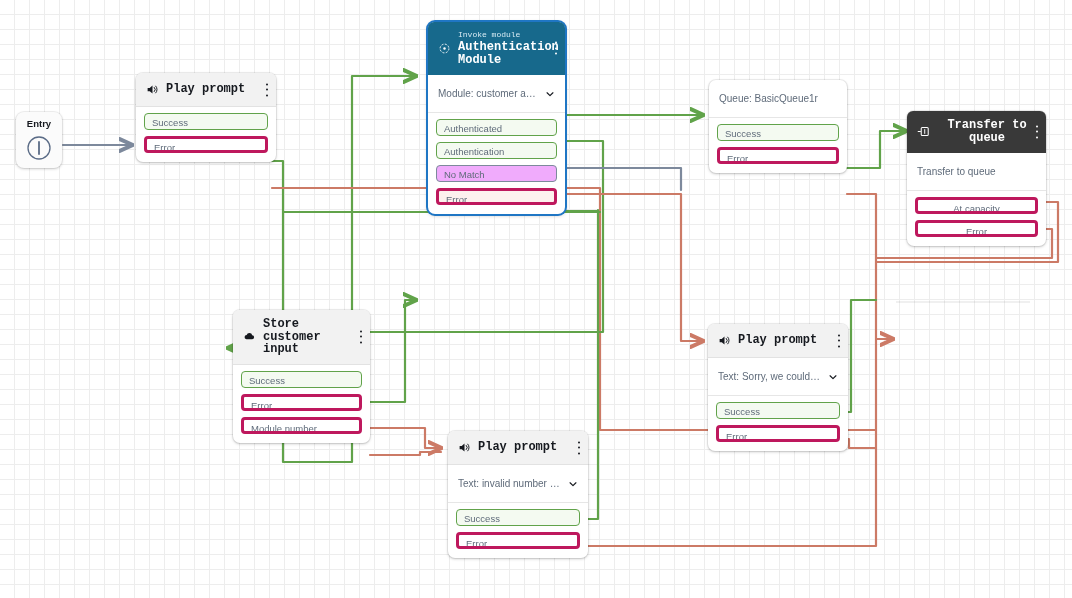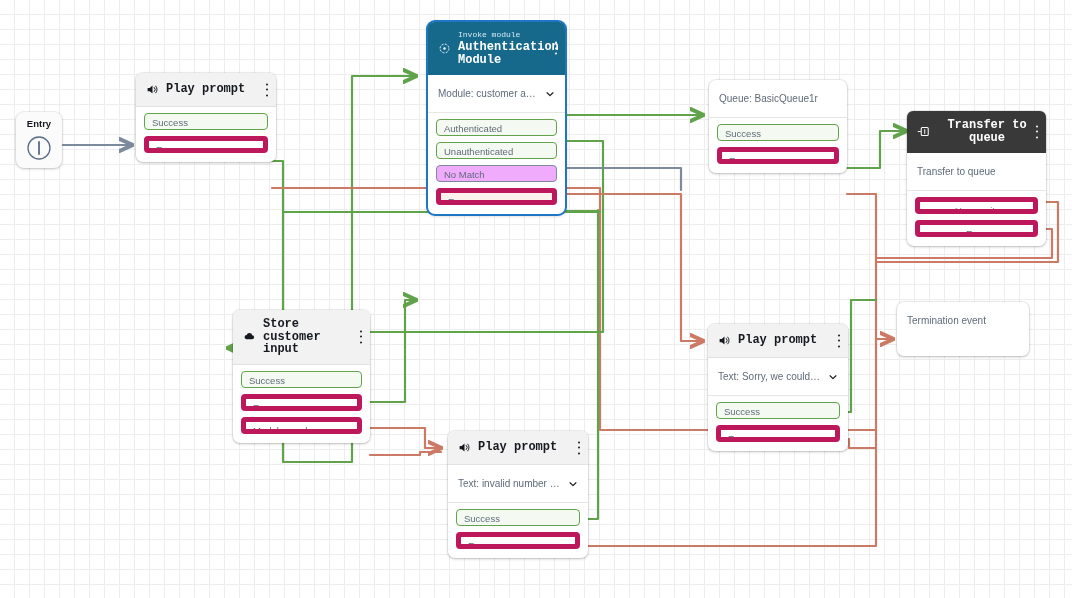--- a/index.html
+++ b/index.html
@@ -72,21 +72,21 @@
     height:17px;line-height:17px;
     border-radius:4px;
     font-size:9.5px;
     padding:0 7px;
     box-sizing:border-box;
     background:#ffffff;
     color:#5f6b7a;
     white-space:nowrap;overflow:hidden;
   }
   .port.green{border:1px solid #61a34a;background:#f4faf1;}
-  .port.red{border:5px solid #be185d;background:#ffffff;}
+  .port.red{border:3px solid #be185d;background:#ffffff;}
   .port.red.filled{background:#fdf1ee;}
   .port.gray{border:1px solid #7d899c;background:#f0abfc;}
 
   
   #entry-node{
     position:absolute;
     width:46px;height:56px;
     background:#fbfbfb;
     border-radius:8px;
     box-shadow:0 1px 3px rgba(0,0,0,.20),0 0 0 1px rgba(0,0,0,.05);
@@ -202,21 +202,21 @@
         </span>
     </div>
     <div class="nbody">
       <span class="txt">Module: customer authen...</span>
       <svg class="chev" viewBox="0 0 12 12">
         <path d="M2.5 4.5 L6 8 L9.5 4.5" fill="none" stroke="#16191f" stroke-width="1.4" stroke-linecap="round" stroke-linejoin="round"></path>
       </svg>
     </div>
     <div class="ports">
       <div class="port green">Authenticated</div>
-      <div class="port green">Unauthenticated</div>
+      <div class="port green">Authentication</div>
       <div class="port gray">No Match</div>
       <div class="port red filled">Error</div>
     </div>
   </div>
 
   <div class="node" style="left:709px;top:80px;width:138px;">
     <div class="nbody">
       <span class="txt">Queue: BasicQueue1r</span>
     </div>
     <div class="ports">
@@ -319,18 +319,15 @@
         <path d="M2.5 4.5 L6 8 L9.5 4.5" fill="none" stroke="#16191f" stroke-width="1.4" stroke-linecap="round" stroke-linejoin="round"></path>
       </svg>
     </div>
     <div class="ports">
       <div class="port green">Success</div>
       <div class="port red">Error</div>
     </div>
   </div>
 
   <div class="node" style="left:897px;top:302px;width:132px;">
-    <div class="nbody noborder" style="padding-bottom:28px;">
-      <span class="txt">Termination event</span>
-    </div>
   </div>
 
 </div>
 
 </body></html>

